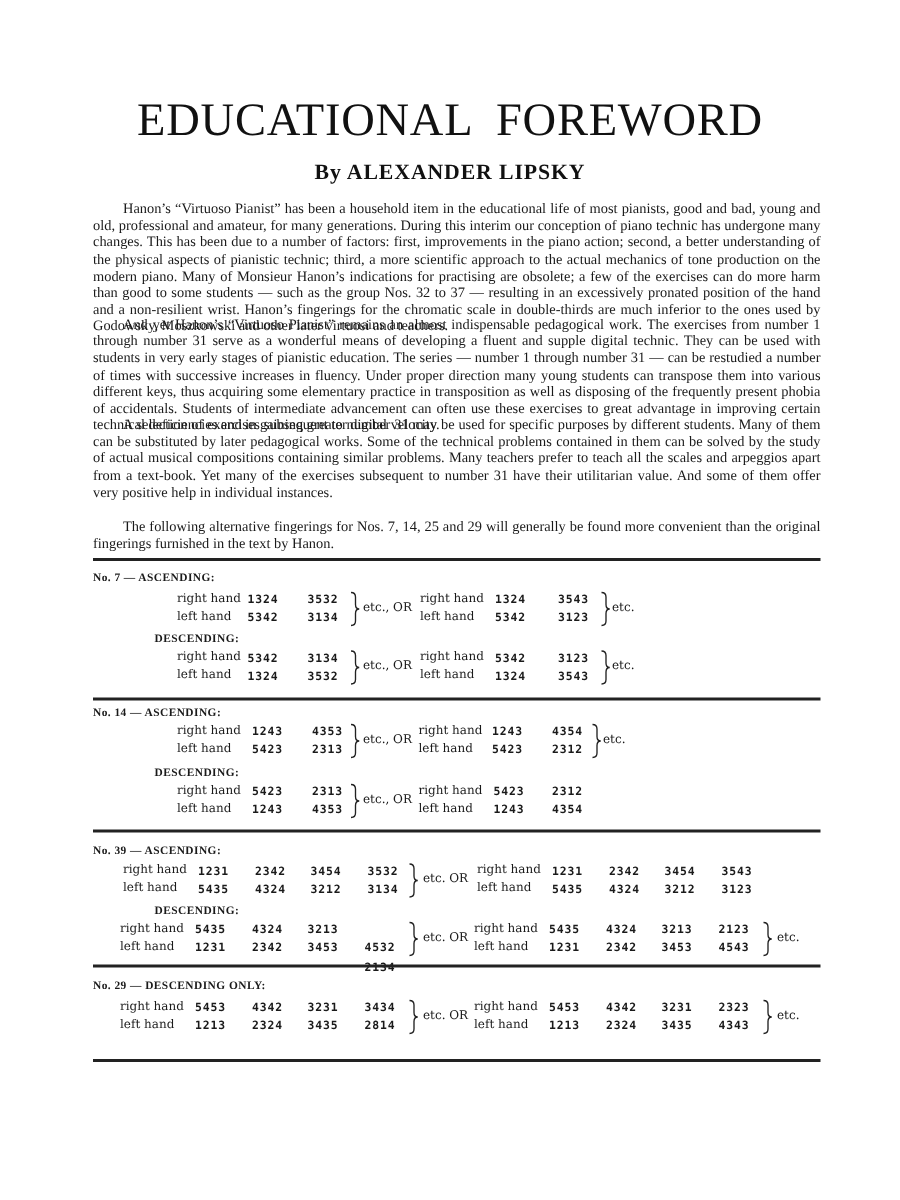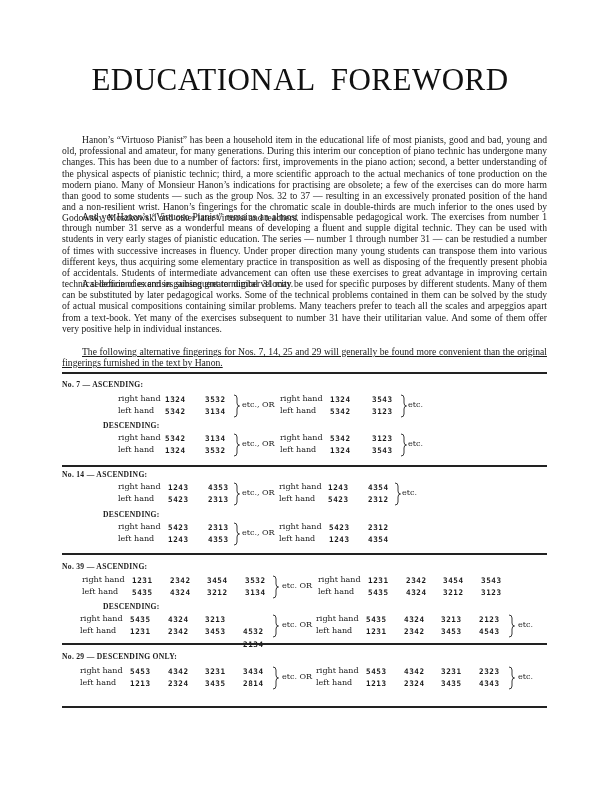--- a/index.html
+++ b/index.html
@@ -17,35 +17,36 @@
   }
   .body-text {
     position: absolute; left: 62px; width: 485px;
     font-family: "Liberation Serif", "DejaVu Serif", serif;
     font-size: 9.6px; line-height: 11.2px; text-align: justify; text-indent: 20px;
     color: #1a1a1a;
   }
   #p1 { top: 134px; }
   #p2 { top: 211px; }
   #p3 { top: 278px; }
-  #p4 { top: 346px; text-decoration: underline; }
+  #p4 { top: 346px; }
   .rule { position: absolute; left: 62px; width: 485px; height: 2px; background: #222; }
   .heading { position: absolute; font-weight: bold; font-size: 7.6px; letter-spacing: 0.3px; white-space: nowrap; }
   .cell { position: absolute; white-space: nowrap; }
   .hand { font-family: "DejaVu Serif", "Liberation Serif", serif; font-weight: normal; font-size: 8px; text-align: right; }
   .num { font-family: "DejaVu Sans Mono", "Liberation Mono", monospace; font-weight: bold; font-size: 7.6px; letter-spacing: 0.6px; }
   .brace { position: absolute; width: 6px; }
   .brace svg { display: block; }
   .etc { position: absolute; font-family: "DejaVu Serif", "Liberation Serif", serif; font-weight: normal; font-size: 8px; white-space: nowrap; }
 </style>
 </head>
 <body>
 
 <div class="page">
   <div class="title">EDUCATIONAL FOREWORD</div>
+  <div class="byline">By ALEXANDER LIPSKY</div>
 
   <p class="body-text" id="p1" style="margin:0">Hanon’s “Virtuoso Pianist” has been a household item in the educational life of most pianists, good and bad, young and old, professional and amateur, for many generations. During this interim our conception of piano technic has undergone many changes. This has been due to a number of factors: first, improvements in the piano action; second, a better understanding of the physical aspects of pianistic technic; third, a more scientific approach to the actual mechanics of tone production on the modern piano. Many of Monsieur Hanon’s indications for practising are obsolete; a few of the exercises can do more harm than good to some students — such as the group Nos. 32 to 37 — resulting in an excessively pronated position of the hand and a non-resilient wrist. Hanon’s fingerings for the chromatic scale in double-thirds are much inferior to the ones used by Godowsky, Moszkowski and other later virtuosi and teachers.</p>
   <p class="body-text" id="p2" style="margin:0">And yet Hanon’s “Virtuoso Pianist” remains an almost indispensable pedagogical work. The exercises from number 1 through number 31 serve as a wonderful means of developing a fluent and supple digital technic. They can be used with students in very early stages of pianistic education. The series — number 1 through number 31 — can be restudied a number of times with successive increases in fluency. Under proper direction many young students can transpose them into various different keys, thus acquiring some elementary practice in transposition as well as disposing of the frequently present phobia of accidentals. Students of intermediate advancement can often use these exercises to great advantage in improving certain technical deficiencies and in gaining greater digital velocity.</p>
   <p class="body-text" id="p3" style="margin:0">A selection of exercises subsequent to number 31 may be used for specific purposes by different students. Many of them can be substituted by later pedagogical works. Some of the technical problems contained in them can be solved by the study of actual musical compositions containing similar problems. Many teachers prefer to teach all the scales and arpeggios apart from a text-book. Yet many of the exercises subsequent to number 31 have their utilitarian value. And some of them offer very positive help in individual instances.</p>
   <p class="body-text" id="p4" style="margin:0">The following alternative fingerings for Nos. 7, 14, 25 and 29 will generally be found more convenient than the original fingerings furnished in the text by Hanon.</p>
 
   <div id="fingering-area">
       <div class="rule" style="top: 372px;"></div>
       <div class="heading cell" style="left: 62px; top: 380px; position: absolute;">No. 7 — ASCENDING:</div>
       <div class="hand cell" style="left: 118px; top: 394px; position: absolute;">right hand</div>

